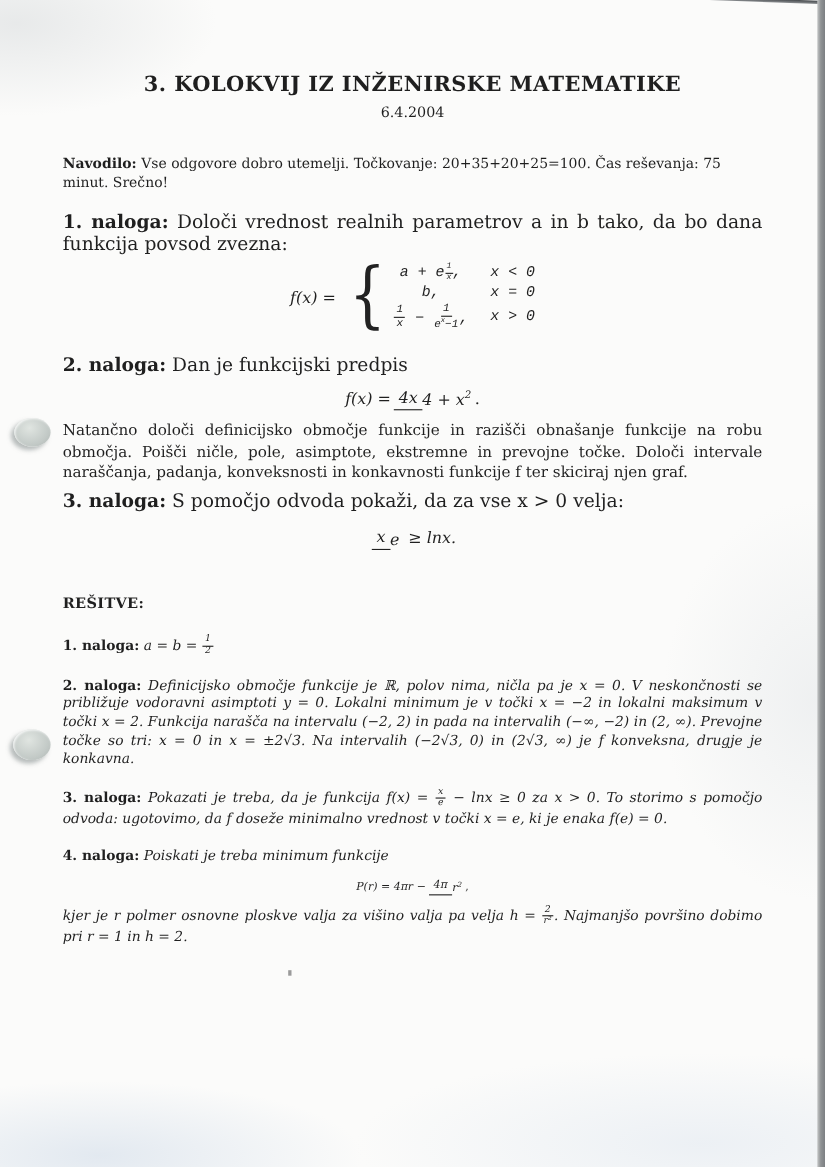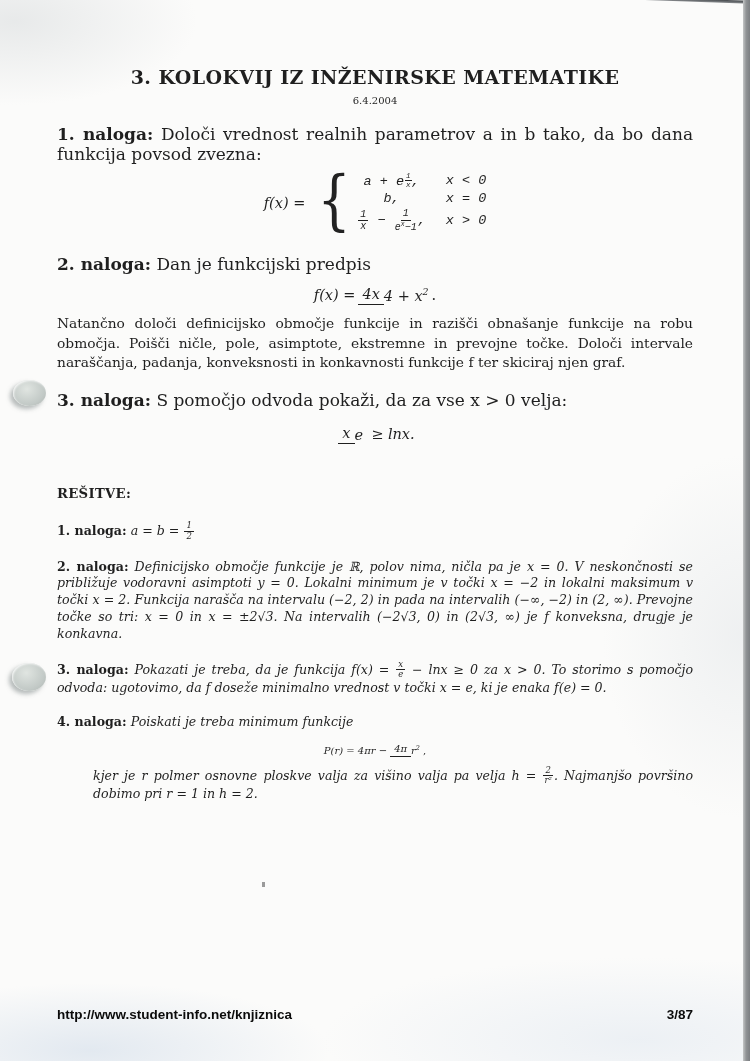--- a/index.html
+++ b/index.html
@@ -22,21 +22,21 @@
   .hole{position:absolute;border-radius:50%;
     background:radial-gradient(ellipse at 42% 35%, #e0e5e1, #c2c9c6 65%, #adb4b1);
     box-shadow:-3px 3px 4px rgba(115,125,125,0.5), inset 1px 1px 2px rgba(255,255,255,0.8);}
   .hole1{left:13px;top:380px;width:33px;height:26px;}
   .hole2{left:12px;top:663px;width:34px;height:28px;}
   .speck{position:absolute;left:262px;top:882px;width:3px;height:5px;background:#9a9a9a;}
 
   
   .content{position:absolute;left:0;top:0;width:750px;padding:0 57px;box-sizing:border-box;}
   .title{margin:66px 0 0 0;text-align:center;font-size:19px;font-weight:bold;letter-spacing:0.4px;}
-  .date{margin-top:7px;text-align:center;font-size:10px;}
+  .date{margin-top:7px;text-align:center;font-size:13px;}
   .instructions{margin:30px 0 0 0;font-size:12.7px;line-height:17px;}
   p.task{margin:19px 0 0 0;font-size:17px;line-height:19.5px;text-align:justify;}
   p.cont{margin:5px 0 0 0;font-size:13.8px;line-height:19.5px;text-align:justify;}
   b.lbl{font-weight:bold;}
   .mi{font-style:italic;}
 
   .math-display{display:flex;justify-content:center;align-items:center;font-size:14.5px;}
 
   
   .dfrac{display:inline-flex;flex-direction:row;align-items:center;line-height:1.25;vertical-align:middle;margin:0 3px;}
@@ -74,20 +74,21 @@
   <div class="edge-right"></div>
   <div class="hole hole1"></div>
   <div class="hole hole2"></div>
   <div class="speck"></div>
 
   <div class="content">
 
     <h1 class="title">3. KOLOKVIJ IZ INŽENIRSKE MATEMATIKE</h1>
     <div class="date">6.4.2004</div>
 
+    <p class="instructions"><b class="lbl">Navodilo:</b> <span>Vse odgovore dobro utemelji. Točkovanje: 20+35+20+25=100. Čas reševanja: 75 minut. Srečno!</span></p>
 
     <p class="task"><b class="lbl">1. naloga:</b> <span>Določi vrednost realnih parametrov a in b tako, da bo dana funkcija povsod zvezna:</span></p>
 
     <div class="math-display piecewise">
       <span class="mi">f(x) =</span>
       <span class="brace">{</span>
       <div class="cases">
         <span class="case-expr mi"><span>a + e</span><span class="supfrac">
               <span class="fnum">1</span>
               <span class="fden">x</span>
@@ -112,21 +113,21 @@
       <span class="mi">f(x) =</span>
       <span class="dfrac mi">
           <span class="fnum">4x</span>
           <span class="fden"><span>4 + x</span><sup>2</sup></span>
         </span>
         <span>.</span>
     </div>
 
     <p class="cont">Natančno določi definicijsko območje funkcije in razišči obnašanje funkcije na robu območja. Poišči ničle, pole, asimptote, ekstremne in prevojne točke. Določi intervale naraščanja, padanja, konveksnosti in konkavnosti funkcije f ter skiciraj njen graf.</p>
 
-    <p class="task" style="margin-top:18px;"><b class="lbl">3. naloga:</b> <span>S pomočjo odvoda pokaži, da za vse x &gt; 0 velja:</span></p>
+    <p class="task" style="margin-top:6px;"><b class="lbl">3. naloga:</b> <span>S pomočjo odvoda pokaži, da za vse x &gt; 0 velja:</span></p>
 
     <div class="math-display" style="margin:14px 0 28px 0;">
       <span class="dfrac mi">
           <span class="fnum">x</span>
           <span class="fden">e</span>
         </span>
       <span class="mi" style="margin-left:5px;">≥ lnx.</span>
     </div>
 
 
@@ -148,25 +149,21 @@
 
     <div class="math-display sol-formula">
       <span class="mi">P(r) = 4πr −</span>
       <span class="dfrac mi">
           <span class="fnum">4π</span>
           <span class="fden"><span>r</span><sup>2</sup></span>
         </span>
         <span>,</span>
     </div>
 
-    <p class="sol" style="margin-top:6px;margin-left:36px;"><span class="it">kjer je r polmer osnovne ploskve valja za višino valja pa velja h =</span> <span class="sfrac it" style="font-size:8.5px;">
+    <p class="sol" style="margin-top:6px;"><span class="it">kjer je r polmer osnovne ploskve valja za višino valja pa velja h =</span> <span class="sfrac it" style="font-size:8.5px;">
           <span class="fnum">2</span>
           <span class="fden">r²</span>
         </span><span class="it">. Najmanjšo površino dobimo pri r = 1 in h = 2.</span></p>
 
   </div>
 
-  <div class="footer">
-    <span>http://www.student-info.net/knjiznica</span>
-    <span>3/87</span>
-  </div>
 
 </div>
 
 </body></html>

